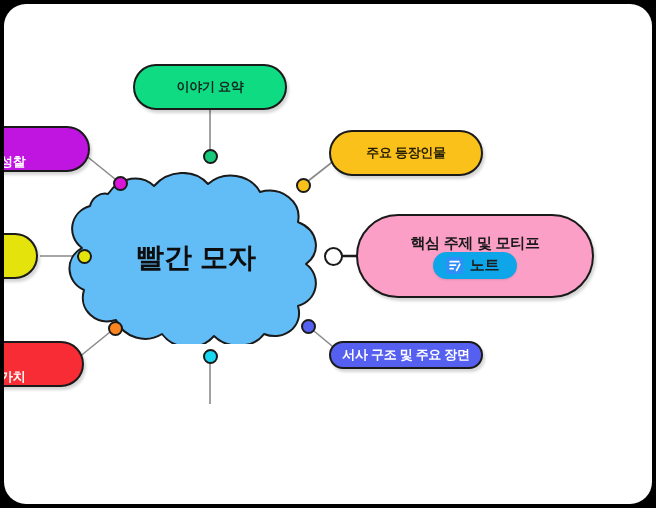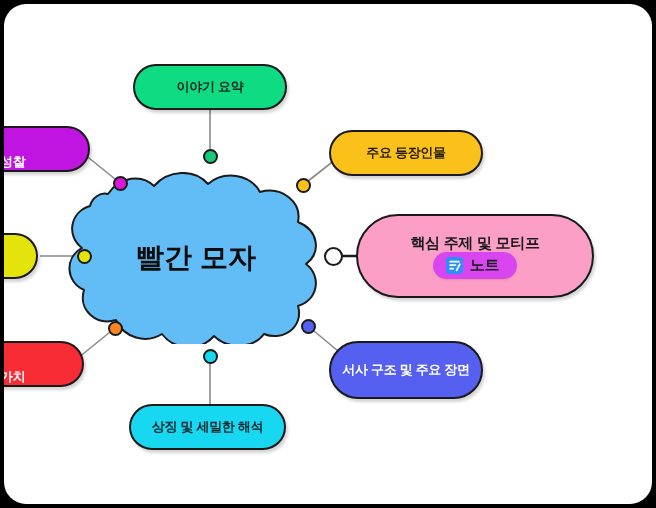--- a/index.html
+++ b/index.html
@@ -82,21 +82,21 @@
     height: 15px;
     border-radius: 50%;
     border: 2px solid #1a1a1a;
     box-sizing: border-box;
     z-index: 6;
   }
   .note-pill {
     display: inline-flex;
     align-items: center;
     gap: 6px;
-    background: #d946ef;
+    background: #0ea5e9;
     border-radius: 999px;
     padding: 4px 18px 4px 12px;
     box-shadow: 0 1px 2px rgba(0,0,0,0.12);
   }
   .note-pill-label {
     font-size: 15px;
     font-weight: bold;
     color: #1d1d1f;
     letter-spacing: -0.3px;
   }
@@ -179,27 +179,24 @@
             <rect x="4.5" y="5" width="11" height="1.9" rx="0.95" fill="#ffffff"></rect>
             <rect x="4.5" y="8.8" width="7.5" height="1.8" rx="0.9" fill="#ffffff"></rect>
             <rect x="4.5" y="12.4" width="5" height="1.8" rx="0.9" fill="#ffffff"></rect>
             <path d="M15.6 8.6 L12.2 15.2" stroke="#ffffff" stroke-width="1.8" stroke-linecap="round"></path>
           </svg>
         </span>
         <span class="note-pill-label">노트</span>
       </span>
     </div>
 
-    <div class="node" style="left:325px; top:337px; width:154px; height:58px; background:#5560F0; color:#ffffff; font-size:13px;">
+    <div class="node" style="left:325px; top:337px; width:154px; height:28px; background:#5560F0; color:#ffffff; font-size:13px;">
       <span class="node-label">서사 구조 및 주요 장면</span>
     </div>
 
-    <div class="node" style="left:125px; top:400px; width:157px; height:46px; background:#18D7F0; color:#09272c; font-size:13px;">
-      <span class="node-label">상징 및 세밀한 해석</span>
-    </div>
 
     <div class="node" style="left:-90px; top:337px; width:170px; height:46px; background:#F72C35; color:#ffffff; font-size:13px; justify-content:flex-end; padding-right:14px;">
       <span class="node-label">교육적 가치</span>
     </div>
 
     <div class="node" style="left:-96px; top:229px; width:130px; height:46px; background:#E4E40C; color:#1a1a1a; font-size:13px;">
       <span class="node-label"></span>
     </div>
 
     <div class="node" style="left:-94px; top:122px; width:180px; height:46px; background:#C014E0; color:#ffffff; font-size:13px; justify-content:flex-end; padding-right:16px;">

